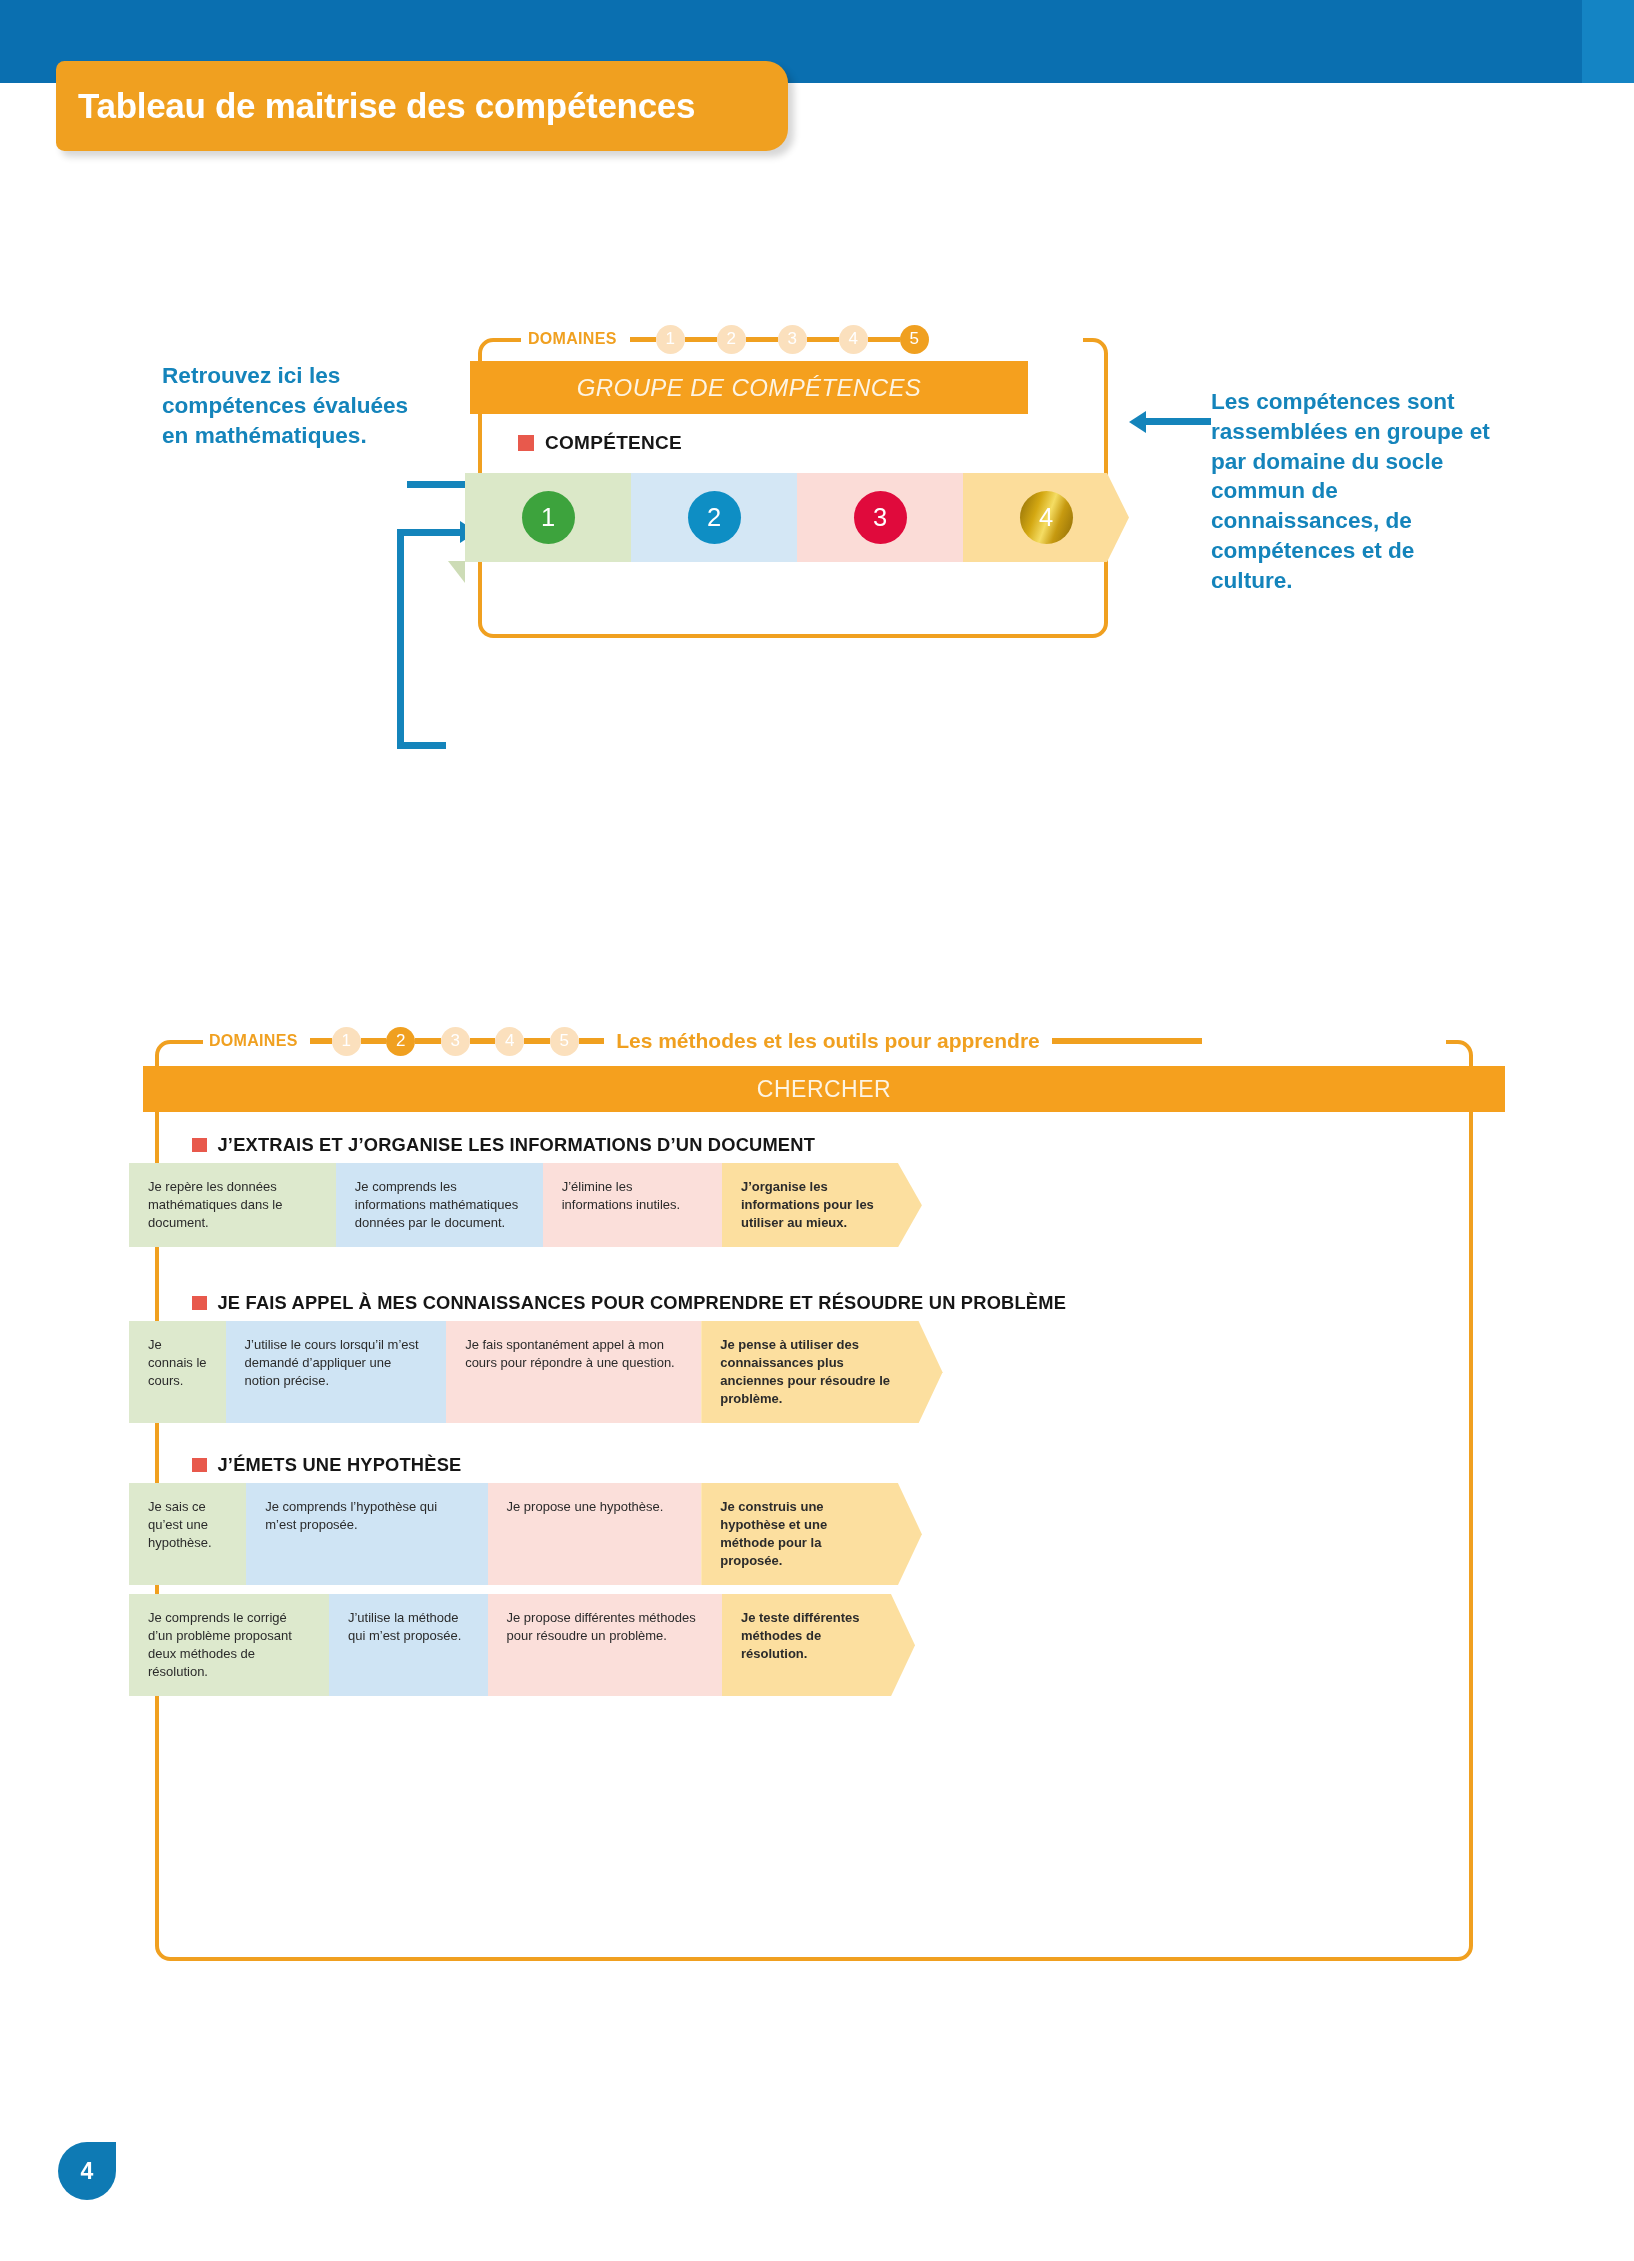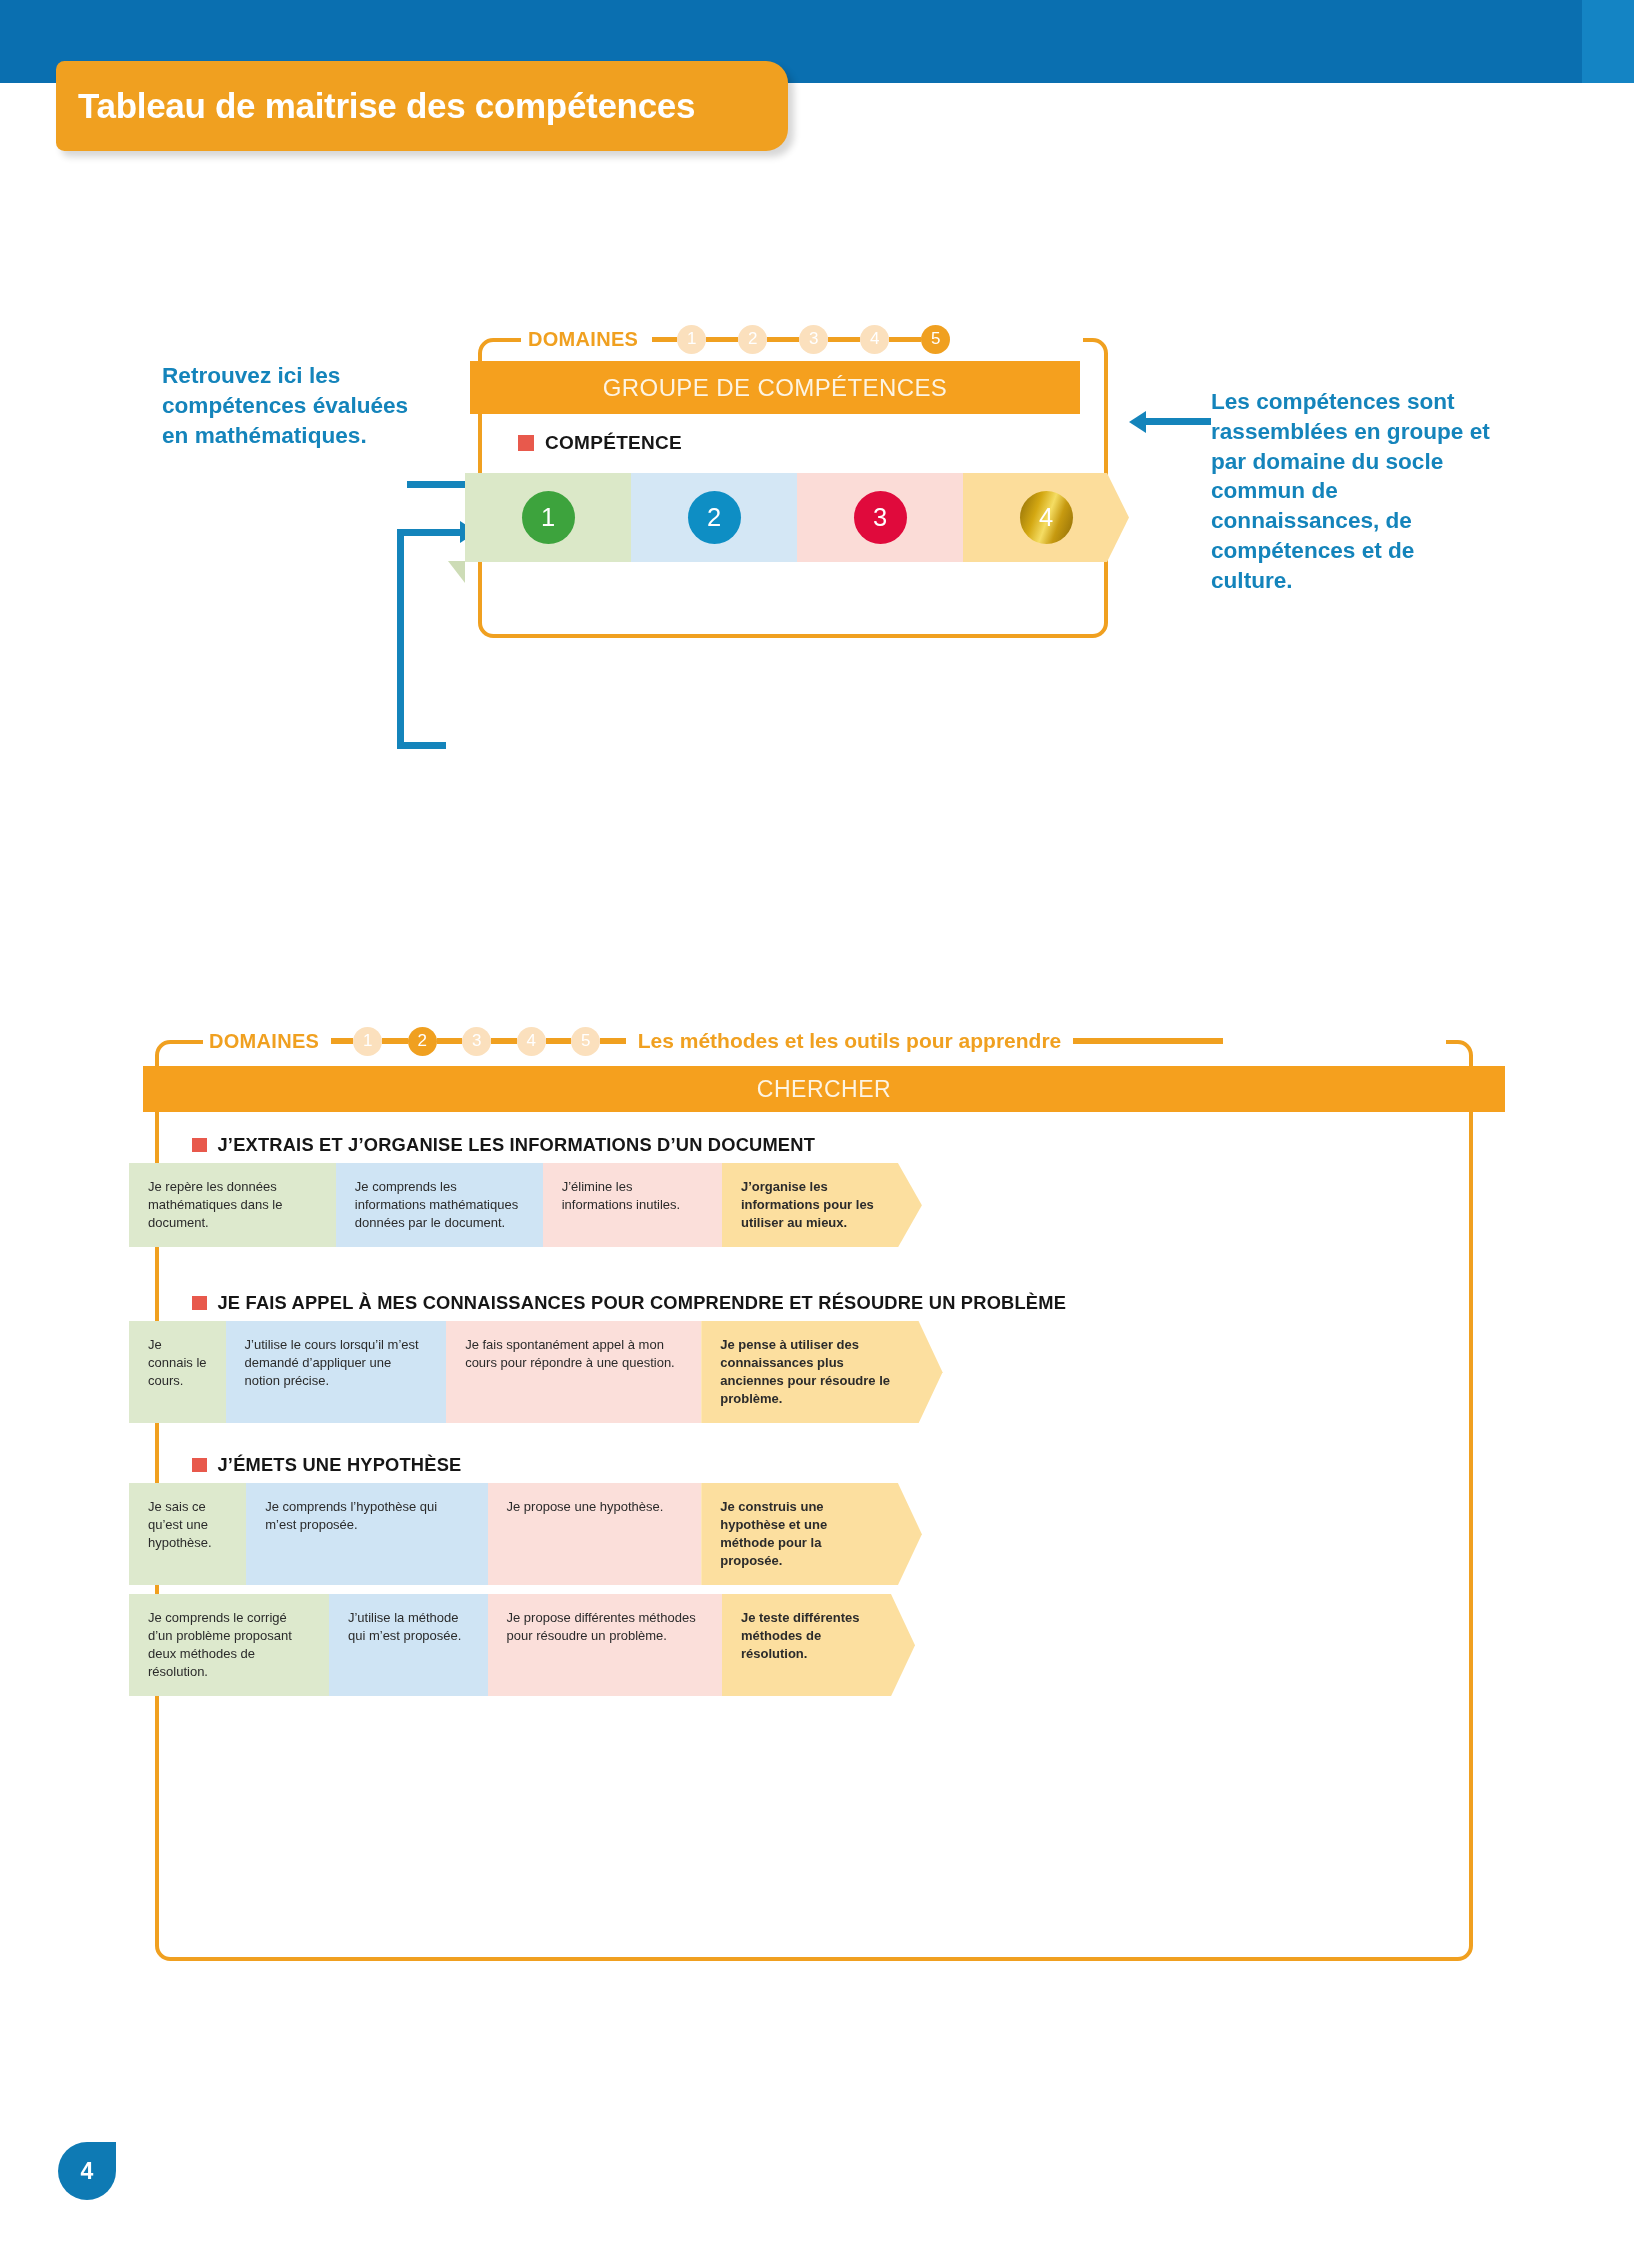--- a/index.html
+++ b/index.html
@@ -95,21 +95,21 @@
   
   .rail {
     position: absolute;
     display: flex;
     align-items: center;
     height: 39px;
     z-index: 5;
   }
   .rail-label {
     color: #f0a020;
-    font-size: 20px;
+    font-size: 16px;
     font-weight: bold;
     letter-spacing: 0.3px;
     font-family: "Liberation Sans", sans-serif;
     white-space: nowrap;
   }
   .rail-seg {
     height: 5.1px;
     background: #f0a020;
   }
   .dom-dot {
@@ -148,26 +148,27 @@
     position: absolute;
     left: 521px; top: 25.5px;
     width: 562px; height: 19px;
     background: #ffffff;
     z-index: 2;
   }
 
   .group-bar {
     position: absolute;
     left: 470px; top: 55px;
-    width: 610px; height: 53px;
+    width: 558px; height: 53px;
     background: #f5a01e;
     display: flex;
     align-items: center;
     justify-content: center;
     z-index: 3;
+    font-style: italic;
   }
   .group-bar-text {
     color: #fdf4e3;
     font-size: 24px;
     letter-spacing: 0.4px;
     font-family: "Liberation Sans", sans-serif;
   }
 
   .comp-label-row {
     position: absolute;

